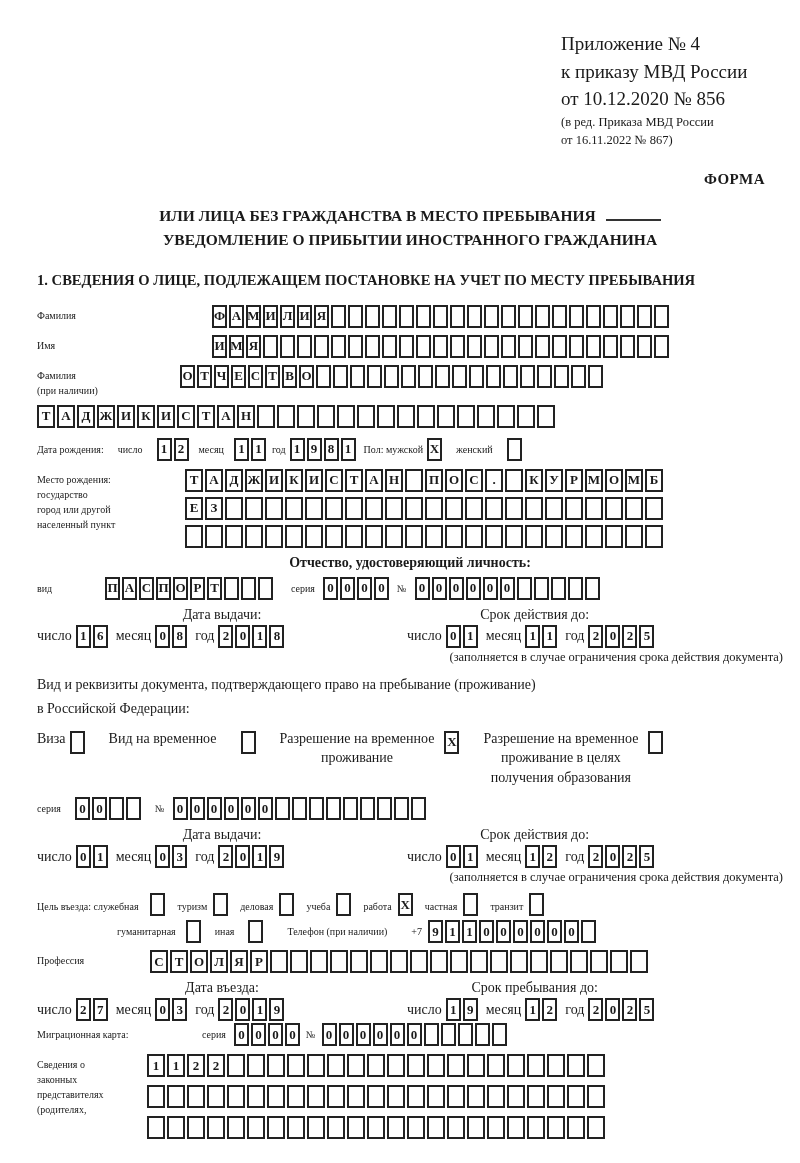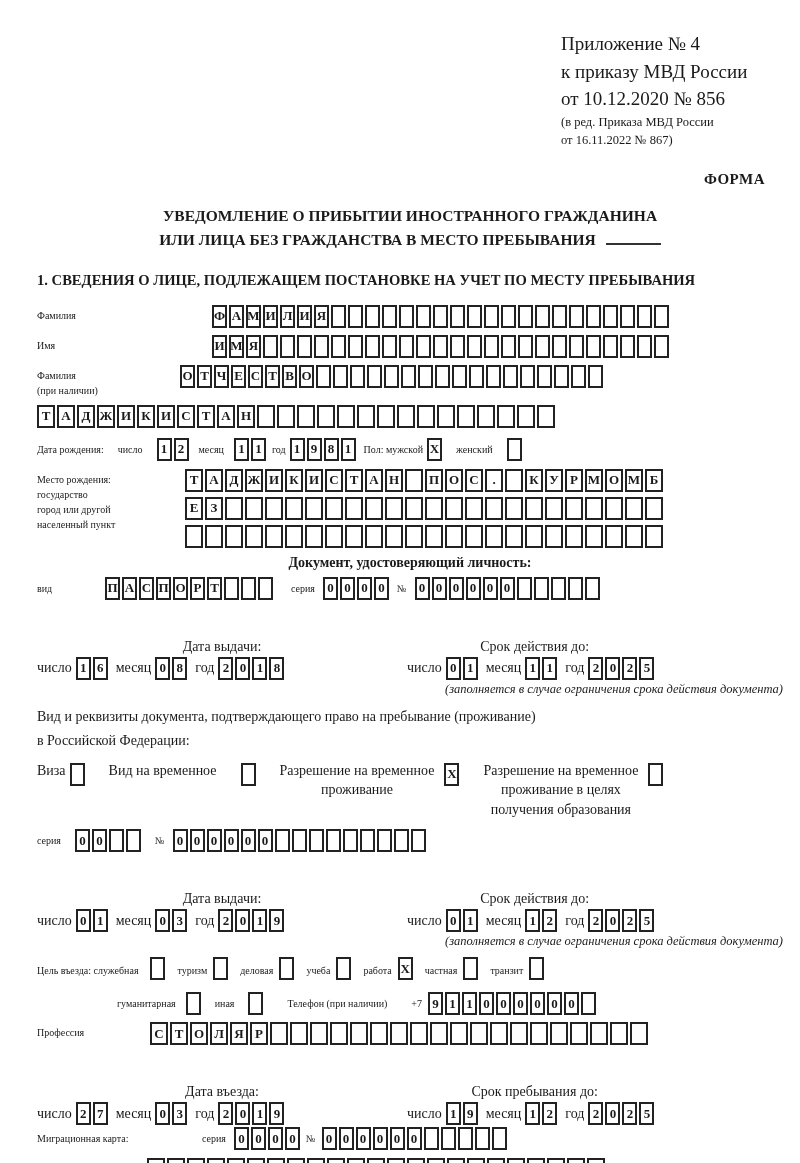--- a/index.html
+++ b/index.html
@@ -35,55 +35,55 @@
   .inline-row { display:flex; align-items:center; flex-wrap:nowrap; margin-bottom:7px; }
   .inline-row .lbl { padding-top:0; }
   .gap4{width:4px}.gap6{width:6px}.gap8{width:8px}.gap10{width:10px}.gap14{width:14px}.gap18{width:18px}.gap24{width:24px}
 
   .center-bold { text-align:center; font-weight:bold; font-size:14px; margin:4px 0 6px 0; }
 
   .dates-wrap { margin-bottom:2px; }
   .dates-cols { display:flex; }
   .dates-col { display:flex; flex-direction:column; }
   .dates-col.left { width:370px; }
-  .dates-head { text-align:center; font-size:14px; margin-bottom:2px;margin-top:32px; }
+  .dates-head { text-align:center; font-size:14px; margin-bottom:2px; }
   .dg { display:flex; align-items:center; }
   .dg .dg-lbl { margin-right:4px; font-size:14px; }
   .dg .cells { margin-right:8px; }
-  .note { text-align:right; font-size:12.5px; margin:2px 0 8px 0;font-style:italic; }
+  .note { text-align:right; font-size:12.5px; margin:2px 0 8px 0; }
 
   .plain-line { font-size:14px; line-height:1.7; }
   .permits { display:flex; align-items:flex-start; margin:8px 0 10px 0; }
   .permit-item { display:flex; align-items:flex-start; }
   .permit-text { font-size:14px; line-height:1.4; }
   .permit-text.center { text-align:center; }
   .box-top { margin-top:2px; }
 
-  .purpose-row { display:flex; align-items:center; margin-bottom:12px;text-align:center; }
+  .purpose-row { display:flex; align-items:center; margin-bottom:4px;text-align:center; }
   .purpose-row .p-lbl { margin-right:6px; }
   .purpose-item { display:flex; align-items:center; margin-right:12px; }
   .purpose-item .cells { margin-left:6px; }
 
   .left-label-block { flex:none; }
 </style>
 </head>
 <body>
 
 <div class="hdr-block">
   <div class="hdr-line">Приложение № 4</div>
   <div class="hdr-line">к приказу МВД России</div>
   <div class="hdr-line">от 10.12.2020 № 856</div>
   <div class="hdr-line small">(в ред. Приказа МВД России</div>
   <div class="hdr-line small">от 16.11.2022 № 867)</div>
 </div>
 <div class="forma">ФОРМА</div>
 
 <div class="title">
+  <div><span>ИЛИ ЛИЦА БЕЗ ГРАЖДАНСТВА В МЕСТО ПРЕБЫВАНИЯ</span><span class="blank"></span></div>
   <div>УВЕДОМЛЕНИЕ О ПРИБЫТИИ ИНОСТРАННОГО ГРАЖДАНИНА</div>
-  <div><span>ИЛИ ЛИЦА БЕЗ ГРАЖДАНСТВА В МЕСТО ПРЕБЫВАНИЯ</span><span class="blank"></span></div>
 </div>
 
 <div class="section-head">1. СВЕДЕНИЯ О ЛИЦЕ, ПОДЛЕЖАЩЕМ ПОСТАНОВКЕ НА УЧЕТ ПО МЕСТУ ПРЕБЫВАНИЯ</div>
 
 <div class="row">
   <div class="lbl lbl-col" style="width:175px">Фамилия</div>
   <div class="cells">
       <span class="cell">Ф</span>
       <span class="cell">А</span>
       <span class="cell">М</span>
@@ -333,21 +333,21 @@
         <span class="cell"></span>
         <span class="cell"></span>
         <span class="cell"></span>
         <span class="cell"></span>
         <span class="cell"></span>
         <span class="cell"></span>
       </div>
   </div>
 </div>
 
-<div class="center-bold">Документ, удостоверяющий личность:</div>
+<div class="center-bold">Отчество, удостоверяющий личность:</div>
 <div class="inline-row">
   <span class="lbl" style="width:68px">вид</span>
   <span class="cells">
       <span class="cell">П</span>
       <span class="cell">А</span>
       <span class="cell">С</span>
       <span class="cell">П</span>
       <span class="cell">О</span>
       <span class="cell">Р</span>
       <span class="cell">Т</span>

